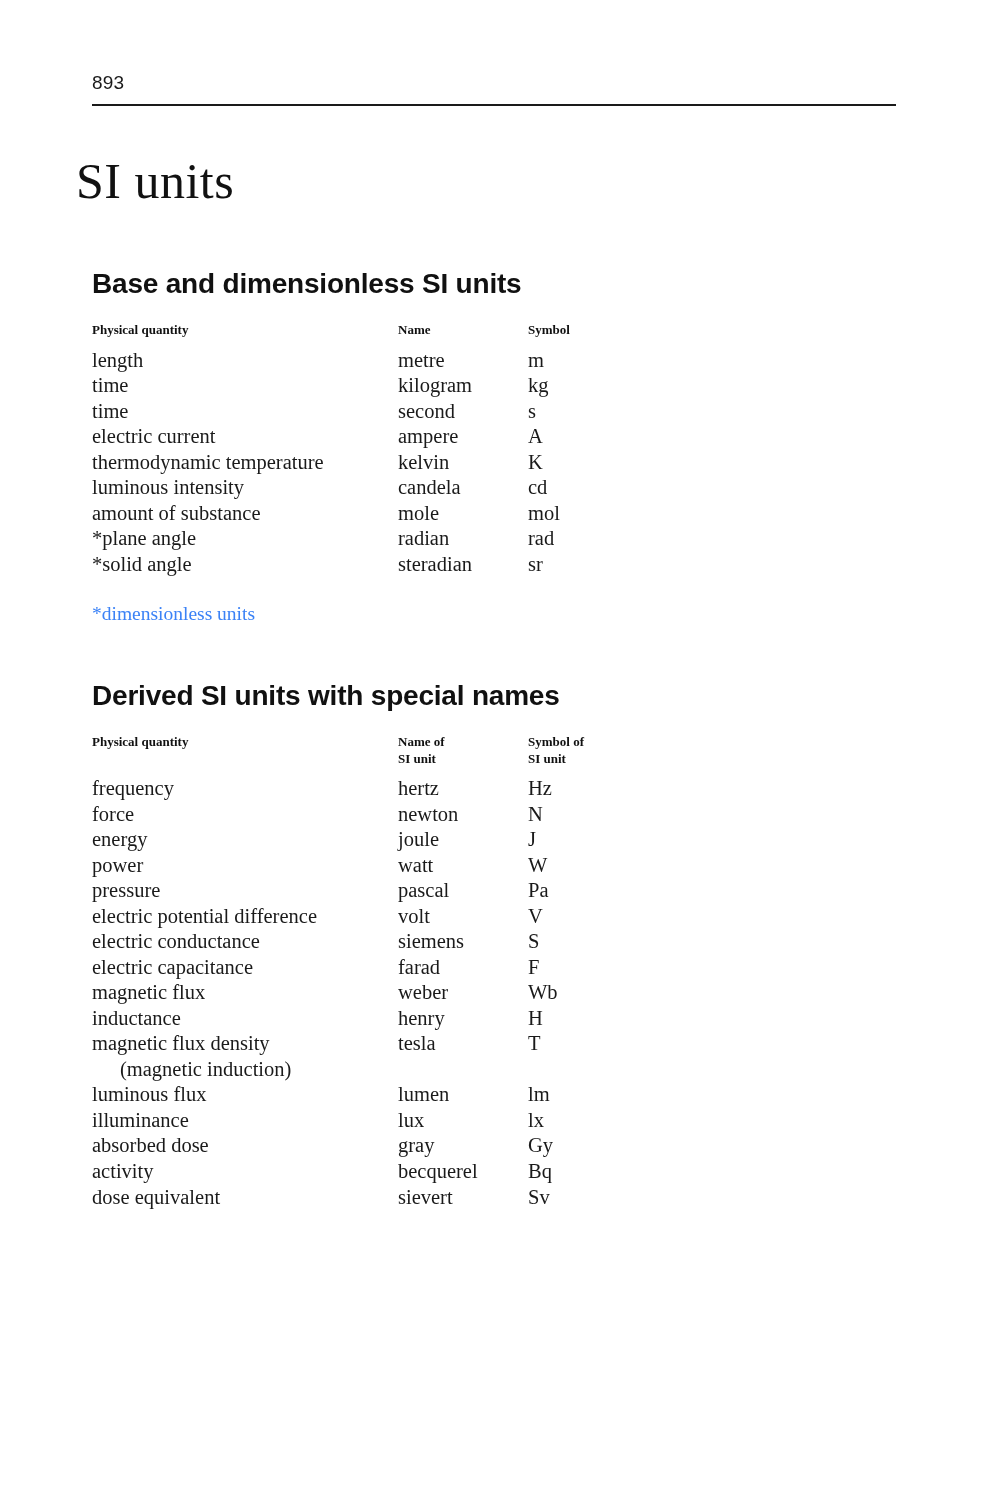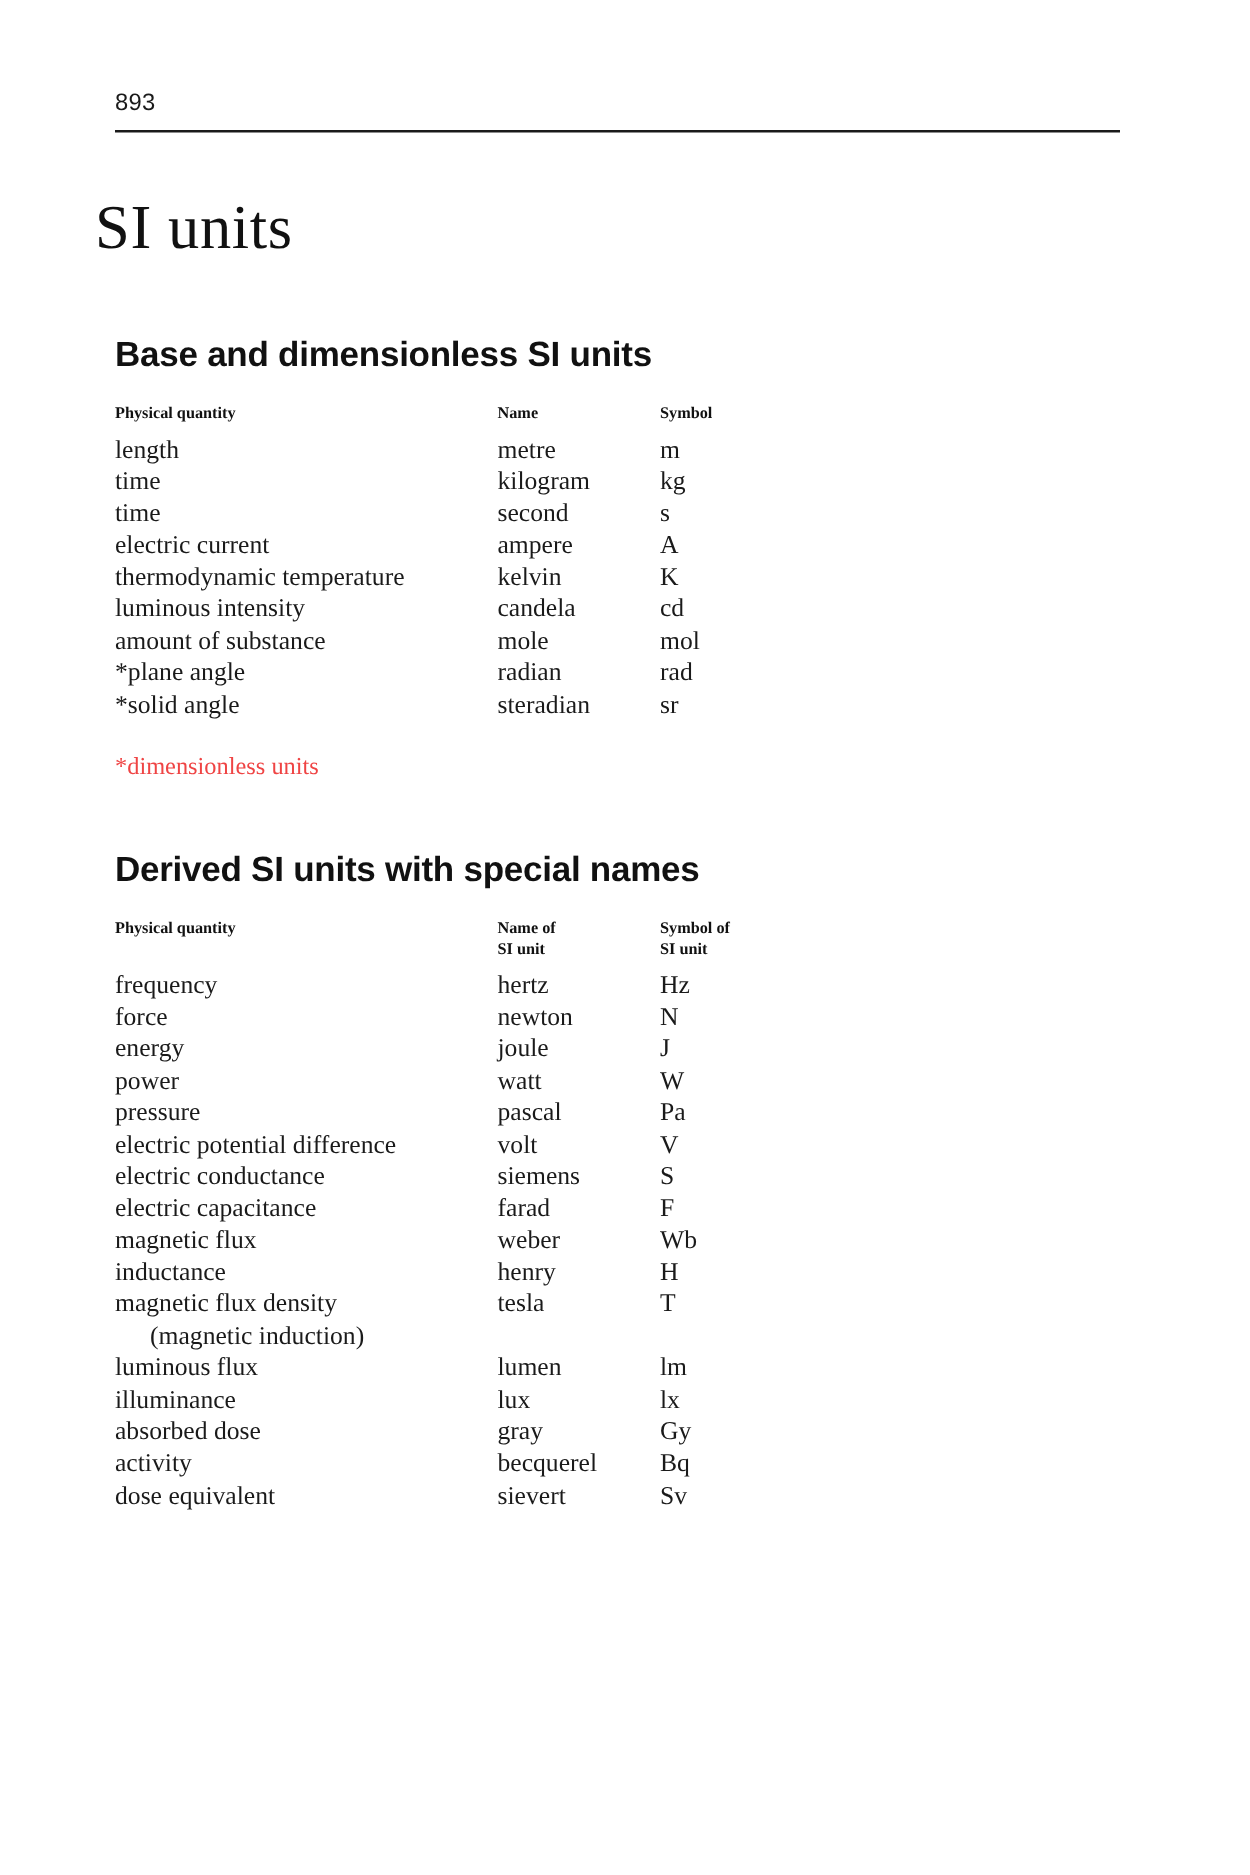--- a/index.html
+++ b/index.html
@@ -91,21 +91,21 @@
     vertical-align: top;
     color: #1a1a1a;
     white-space: pre-line;
   }
   table.units tr.row-gap-top td {
     padding-top: 2px;
   }
   .footnote {
     font-family: "Liberation Serif", serif;
     font-size: 19.5px;
-    color: #ef4444;
+    color: #3b82f6;
     margin-top: 26px;
   }
   .indent-cont {
     display: block;
     padding-left: 28px;
   }
 </style>
 </head>
 <body>
 

